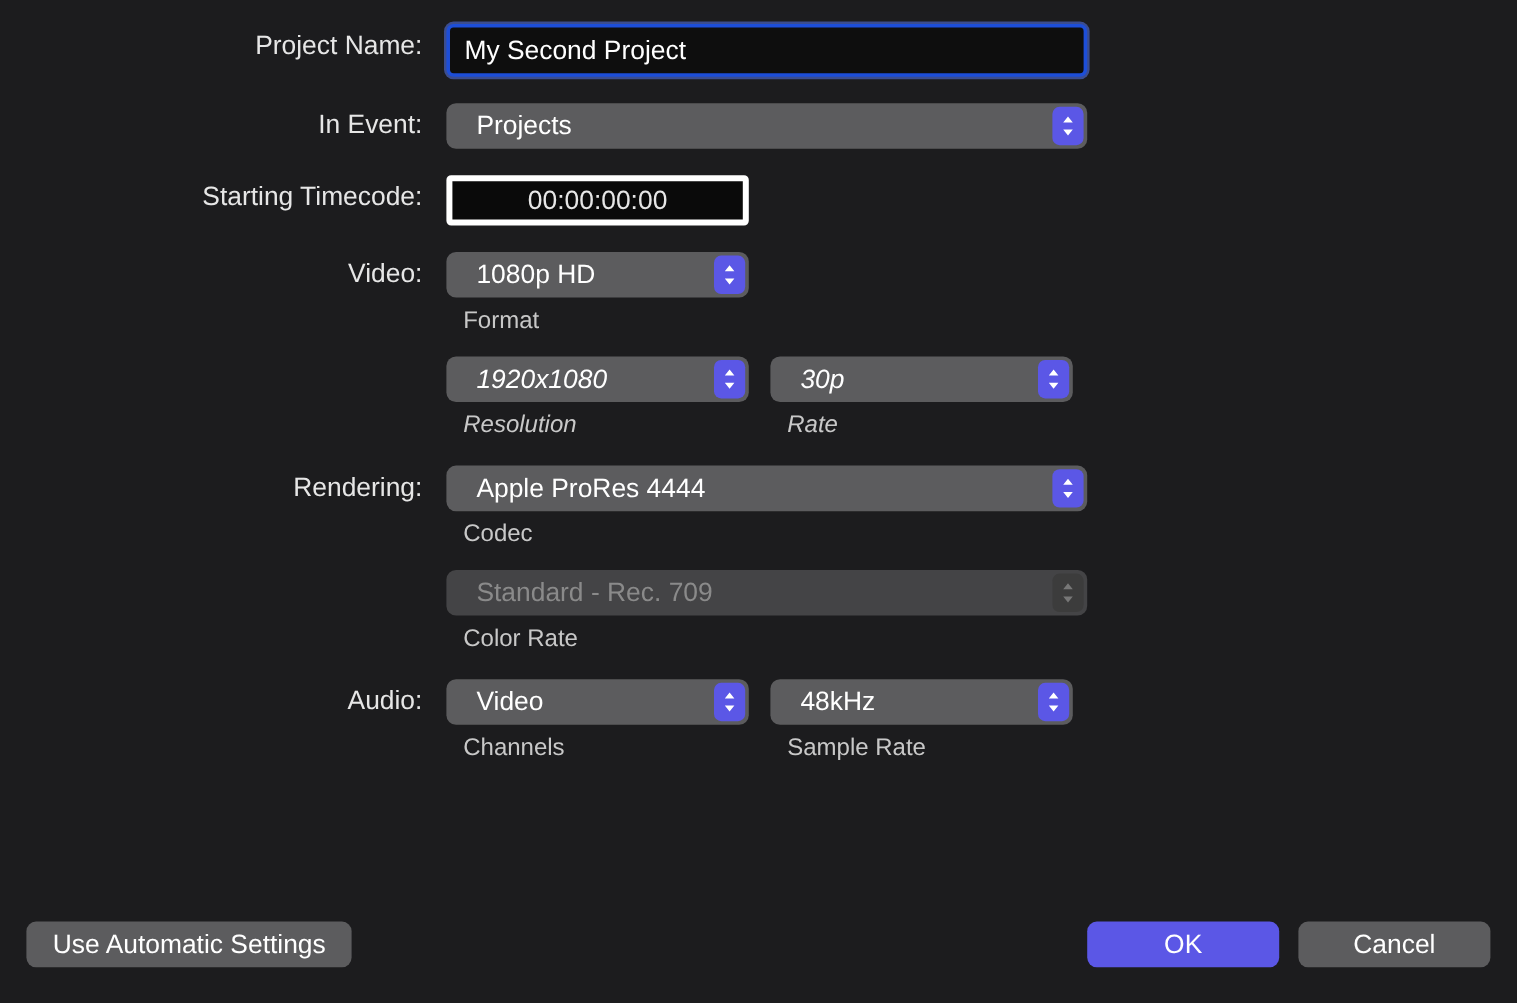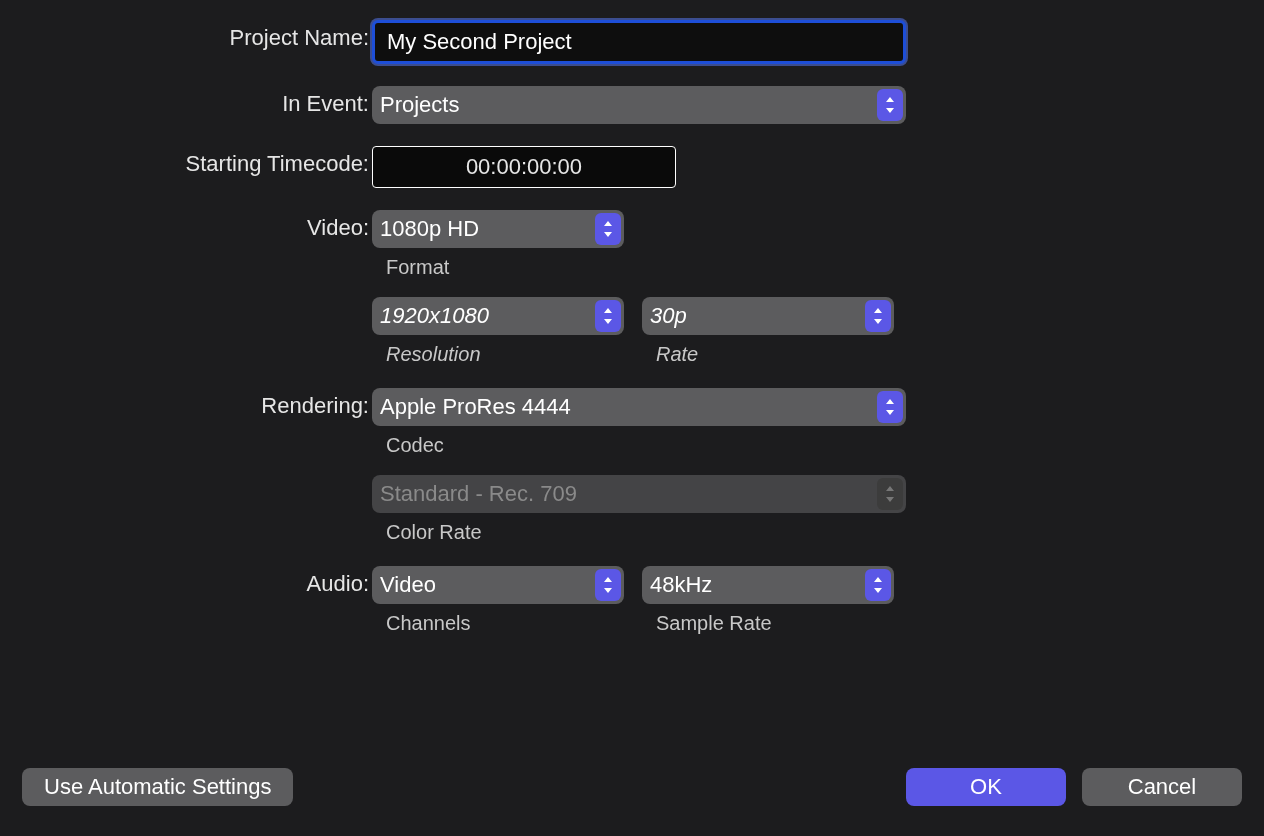--- a/index.html
+++ b/index.html
@@ -21,21 +21,21 @@
       padding-top: 20px;
     }
     .row {
       display: flex;
       align-items: flex-start;
       margin-bottom: 22px;
     }
     .label {
       width: 372px;
       text-align: right;
-      padding-right: 3px;
+      padding-right: 20px;
       padding-top: 5px;
       color: #e6e6e6;
       font-size: 22px;
     }
     .controls {
       display: flex;
       flex-direction: column;
     }
     .hgroup {
       display: flex;
@@ -58,37 +58,37 @@
       border-radius: 6px;
       height: 44px;
       width: 534px;
       color: #ffffff;
       padding: 0 12px;
       font-size: 22px;
       outline: none;
     }
     .timecode {
       background: #0a0a0a;
-      border: 1px solid #ffffff;
+      border: 5px solid #ffffff;
       border-radius: 4px;
       height: 42px;
-      width: 304px;
+      width: 252px;
       color: #e6e6e6;
       text-align: center;
       font-size: 22px;
       outline: none;
     }
     .select {
       position: relative;
       background: #5c5c5e;
       border-radius: 8px;
       height: 38px;
       display: flex;
       align-items: center;
-      padding-left: 8px;
+      padding-left: 25px;
       padding-right: 36px;
       color: #ffffff;
       font-size: 22px;
       cursor: default;
     }
     .select.disabled {
       background: #444446;
       color: #8a8a8a;
     }
     .stepper {

